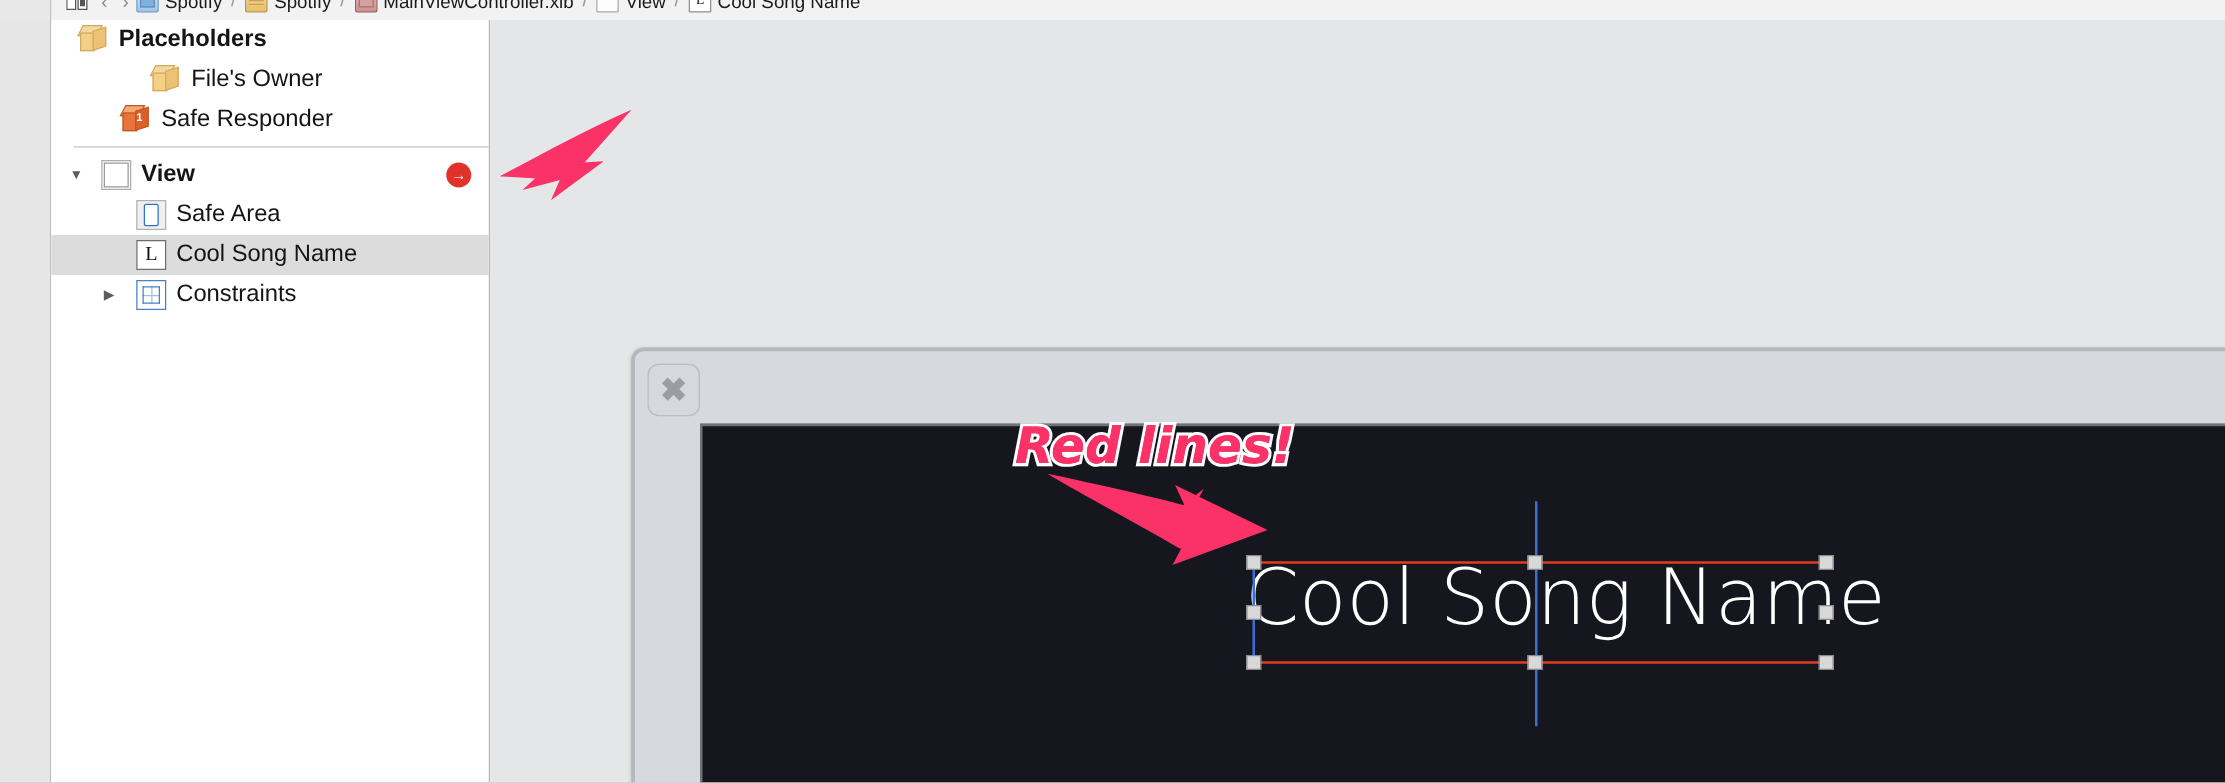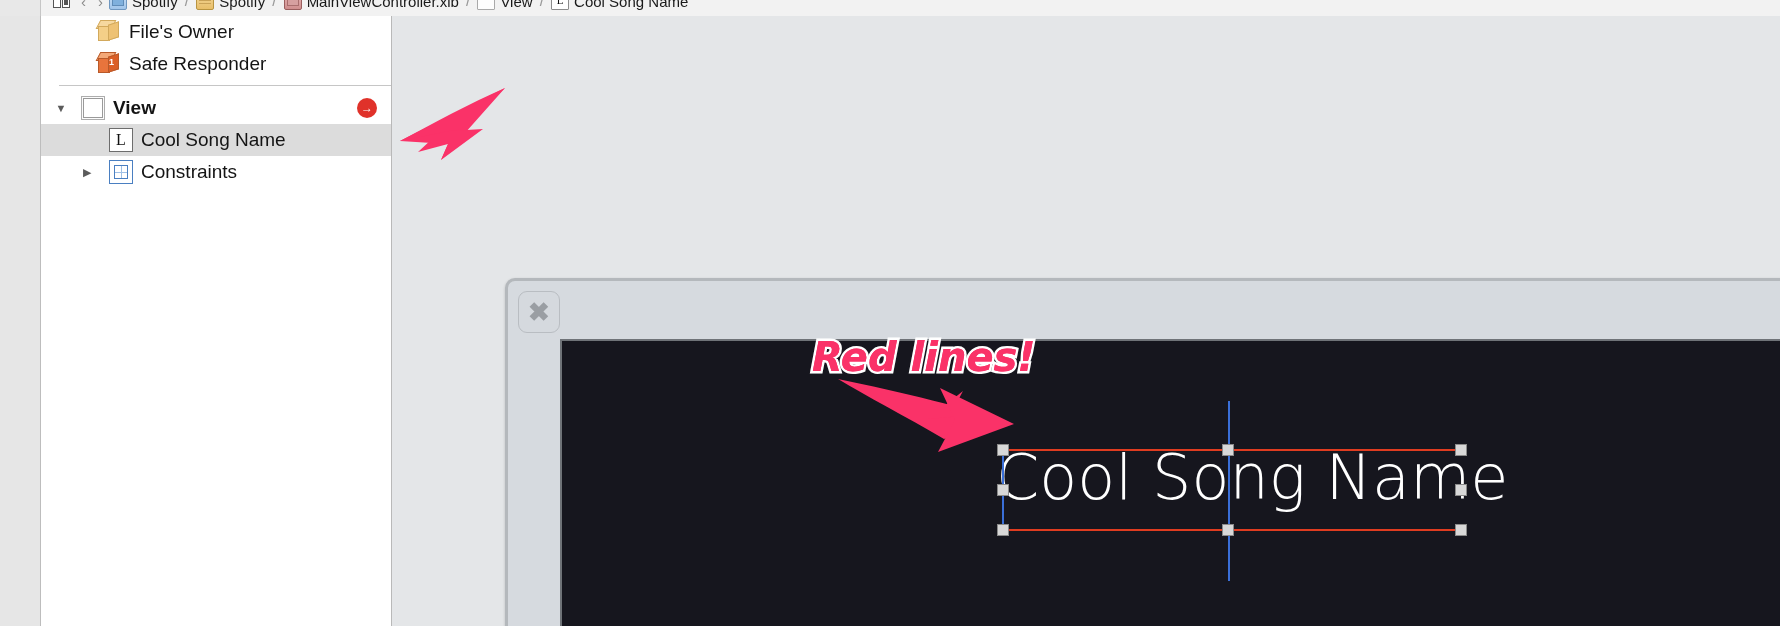--- a/index.html
+++ b/index.html
@@ -391,22 +391,28 @@
     <div class="jb-item">
       <span class="ic ic-labelsq">L</span>
       <span class="jb-label">Cool Song Name</span>
     </div>
   </div>
 
   <div class="left-strip"></div>
 
   <div class="outline">
 
-
-    <div class="otl-row" style="padding-left:56px;">
+    <div class="otl-row bold" style="padding-left:22px;">
+      <span class="otl-icon">
+        <span class="cube"><span class="top"></span><span class="lf"></span><span class="rt"></span></span>
+      </span>
+      <span class="otl-text">Placeholders</span>
+    </div>
+
+    <div class="otl-row" style="padding-left:80px;">
       <span class="otl-icon">
         <span class="cube"><span class="top"></span><span class="lf"></span><span class="rt"></span></span>
       </span>
       <span class="otl-text">File's Owner</span>
     </div>
 
     <div class="otl-row" style="padding-left:56px;">
       <span class="otl-icon">
         <span class="cube responder"><span class="top"></span><span class="lf"></span><span class="rt"></span><span class="num">1</span></span>
       </span>
@@ -419,20 +425,28 @@
       <span class="twisty" style="width:40px;flex:0 0 40px;">▼</span>
       <span class="otl-icon">
         <span class="boxicon plain">
             <span class="inner-view"></span>
           </span>
       </span>
       <span class="otl-text">View</span>
       <span class="conn-arrow">→</span>
     </div>
 
+    <div class="otl-row" style="padding-left:68px;">
+      <span class="otl-icon">
+        <span class="boxicon">
+            <span class="inner-safe"></span>
+          </span>
+      </span>
+      <span class="otl-text">Safe Area</span>
+    </div>
 
     <div class="otl-row selected" style="padding-left:68px;">
       <span class="otl-icon">
         <span class="boxicon label">L</span>
       </span>
       <span class="otl-text">Cool Song Name</span>
     </div>
 
     <div class="otl-row" style="padding-left:0;">
       <span class="twisty" style="width:68px;flex:0 0 68px;text-align:left;padding-left:42px;box-sizing:border-box;">▶</span>

